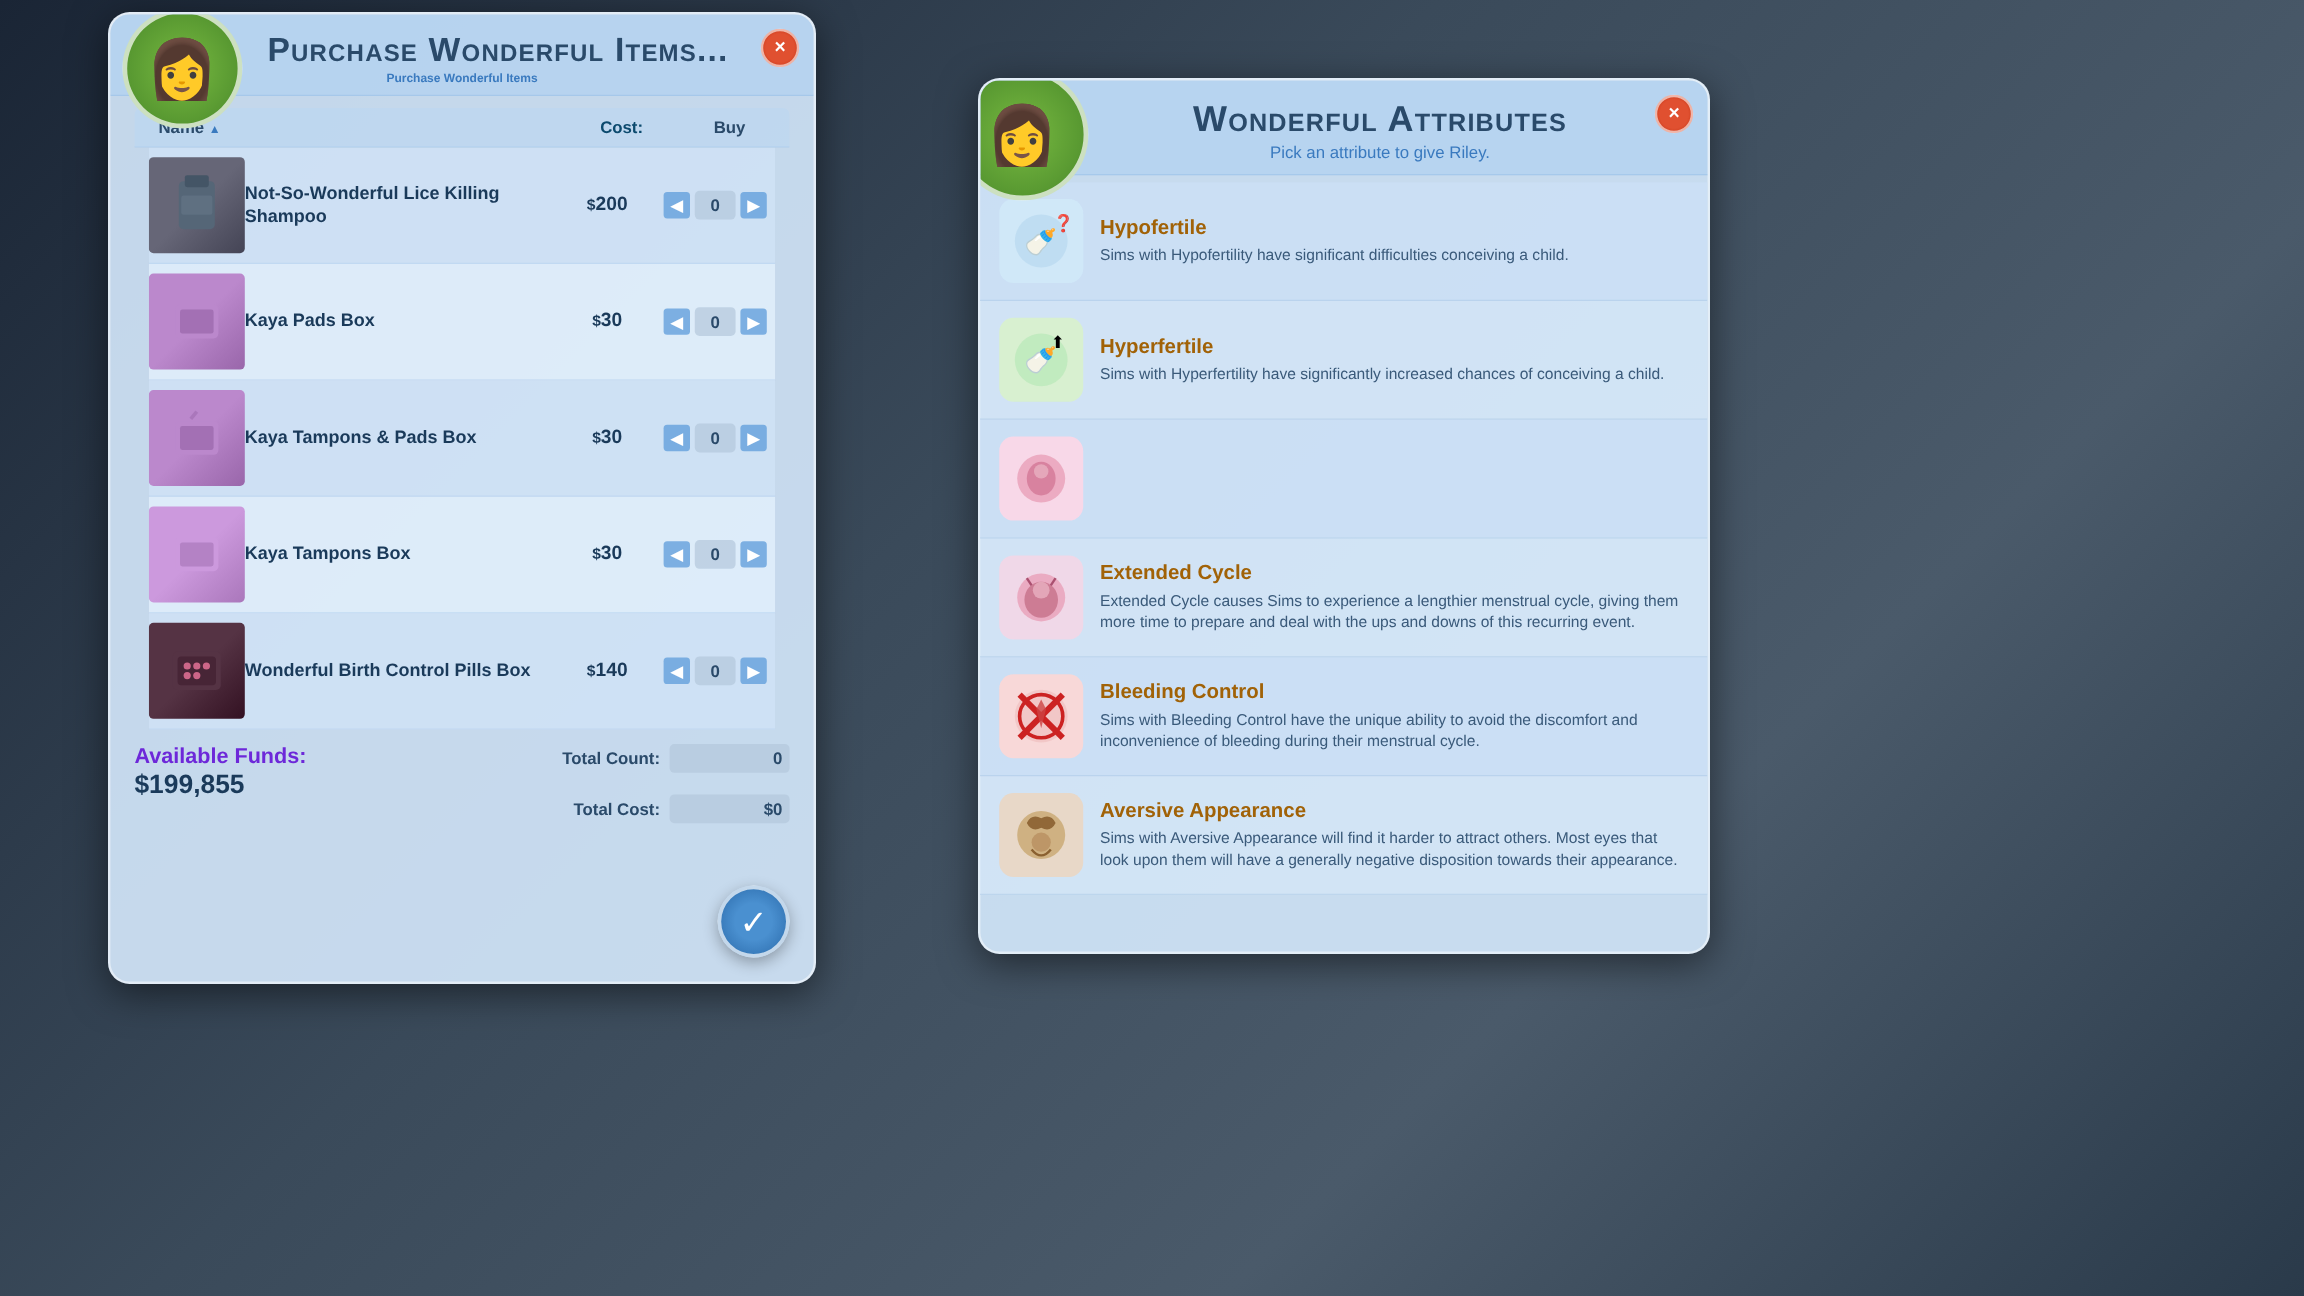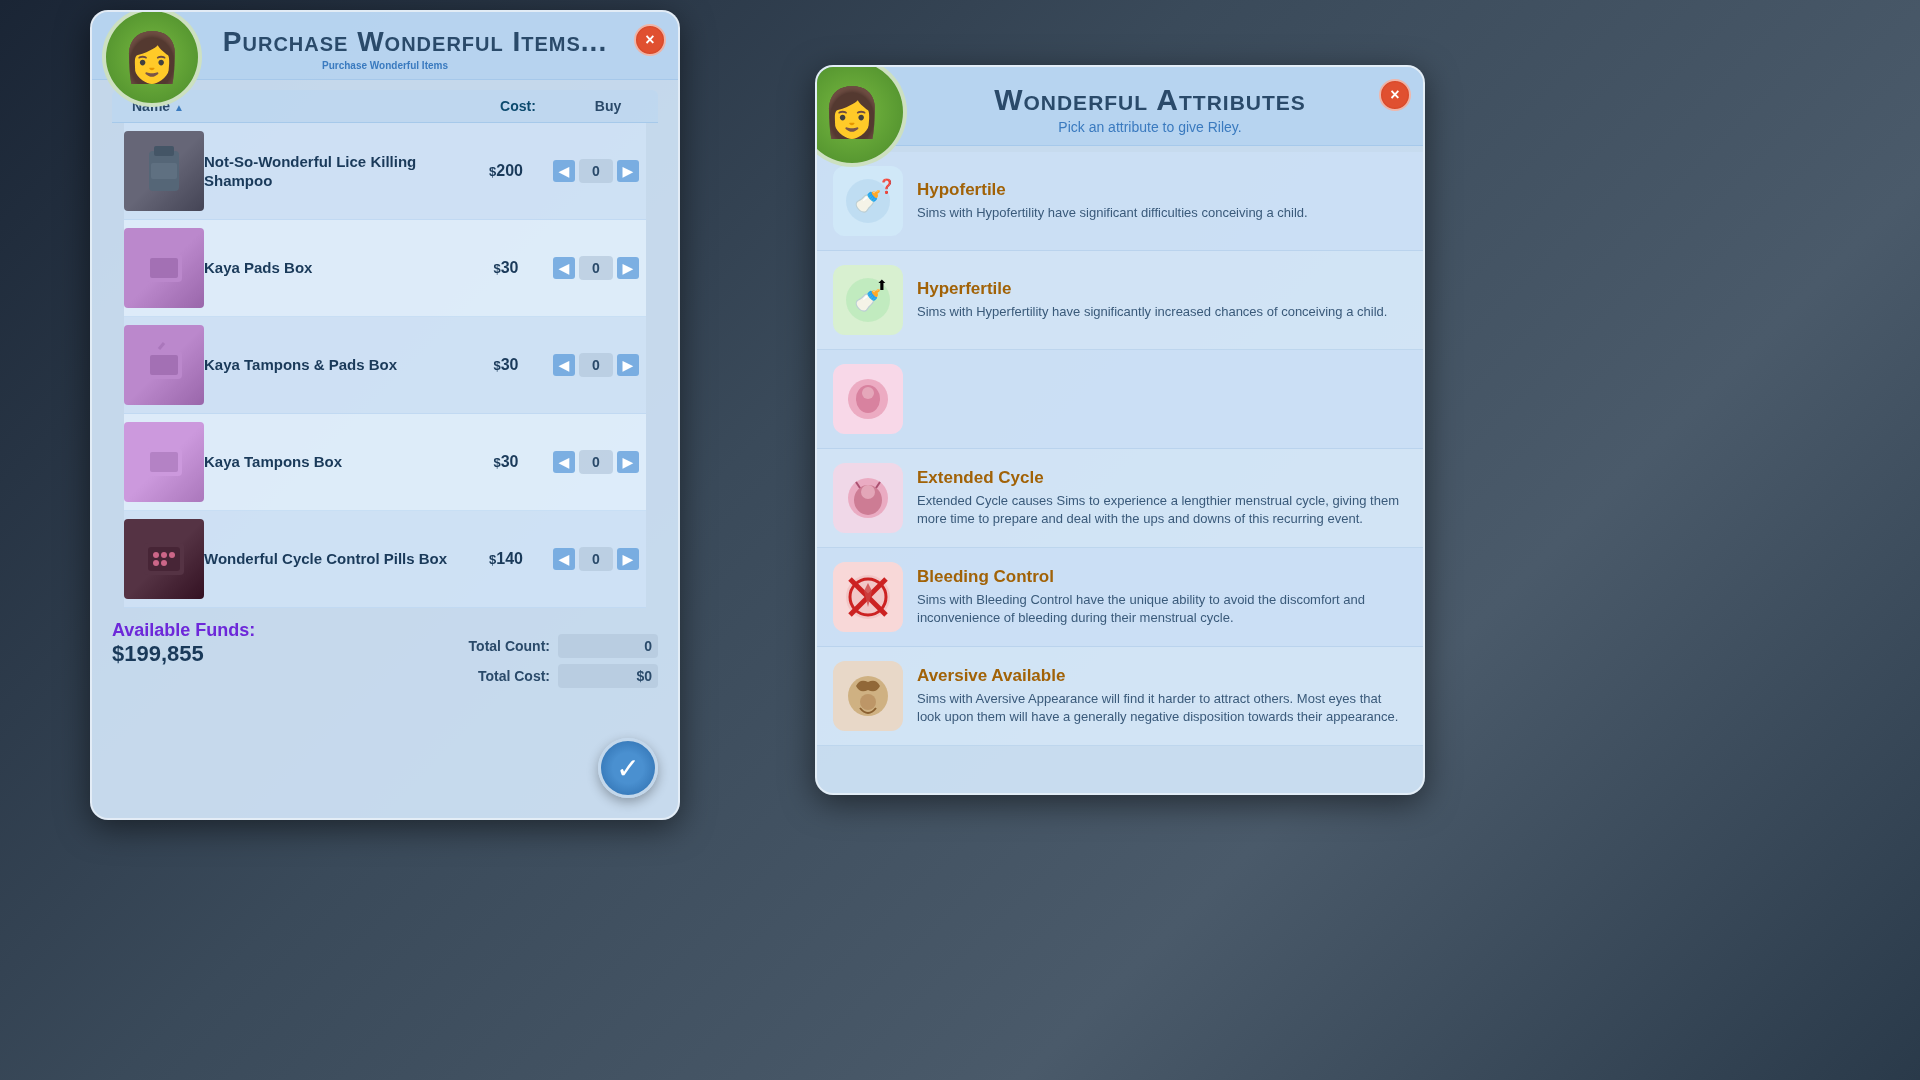--- a/index.html
+++ b/index.html
@@ -178,21 +178,21 @@
     
     .dialog-footer {
       margin: 12px 20px 0 20px;
       display: flex;
       justify-content: space-between;
       align-items: flex-start;
     }
     .funds-section { }
     .funds-label { font-size: 18px; color: #6d28d9; font-weight: 600; }
     .funds-value { font-size: 22px; color: #1a3a5a; font-weight: bold; }
-    .totals-section { display: flex; flex-direction: column; gap: 6px; margin-top: 14px; }
+    .totals-section { display: flex; flex-direction: column; gap: 18px; }
     .total-row { display: flex; align-items: center; gap: 8px; }
     .total-label { font-size: 14px; color: #2a4a6a; font-weight: 600; width: 110px; text-align: right; }
     .total-bar {
       width: 100px;
       height: 24px;
       background: rgba(180,200,220,0.7);
       border-radius: 4px;
       display: flex;
       align-items: center;
       justify-content: flex-end;
@@ -428,21 +428,21 @@
         <svg width="60" height="60" viewBox="0 0 60 60">
           <rect x="10" y="14" width="40" height="32" rx="4" fill="#553344"></rect>
           <rect x="14" y="18" width="32" height="24" rx="3" fill="#442233" opacity="0.8"></rect>
           <circle cx="22" cy="26" r="3" fill="#cc6688"></circle>
           <circle cx="30" cy="26" r="3" fill="#cc6688"></circle>
           <circle cx="38" cy="26" r="3" fill="#cc6688"></circle>
           <circle cx="22" cy="34" r="3" fill="#cc6688"></circle>
           <circle cx="30" cy="34" r="3" fill="#cc6688"></circle>
         </svg>
       </div>
-      <div class="item-name">Wonderful Cycle Control Pills Box</div>
+      <div class="item-name">Wonderful Birth Control Pills Box</div>
       <div class="item-cost">
         <span class="dollar">$</span><span>140</span>
       </div>
       <div class="item-buy">
         <button class="stepper-btn">◀</button>
         <div class="stepper-val">0</div>
         <button class="stepper-btn">▶</button>
       </div>
     </div>
   </div>
@@ -553,19 +553,19 @@
     <div class="attr-item">
       <div class="attr-icon" style="background:#e8d8c8;">
         <svg width="56" height="56" viewBox="0 0 56 56">
           <circle cx="28" cy="28" r="20" fill="#c8a870" opacity="0.8"></circle>
           <path d="M16 18 Q20 10 28 14 Q36 10 40 18 Q36 26 28 22 Q20 26 16 18Z" fill="#8a6030" opacity="0.9"></path>
           <circle cx="28" cy="34" r="8" fill="#b89060" opacity="0.8"></circle>
           <path d="M20 40 Q28 50 36 40" fill="none" stroke="#8a6030" stroke-width="2"></path>
         </svg>
       </div>
       <div class="attr-text">
-        <div class="attr-name">Aversive Available</div>
+        <div class="attr-name">Aversive Appearance</div>
         <div class="attr-desc">Sims with Aversive Appearance will find it harder to attract others. Most eyes that look upon them will have a generally negative disposition towards their appearance.</div>
       </div>
     </div>
 
   </div>
 </div>
 
 </body></html>

